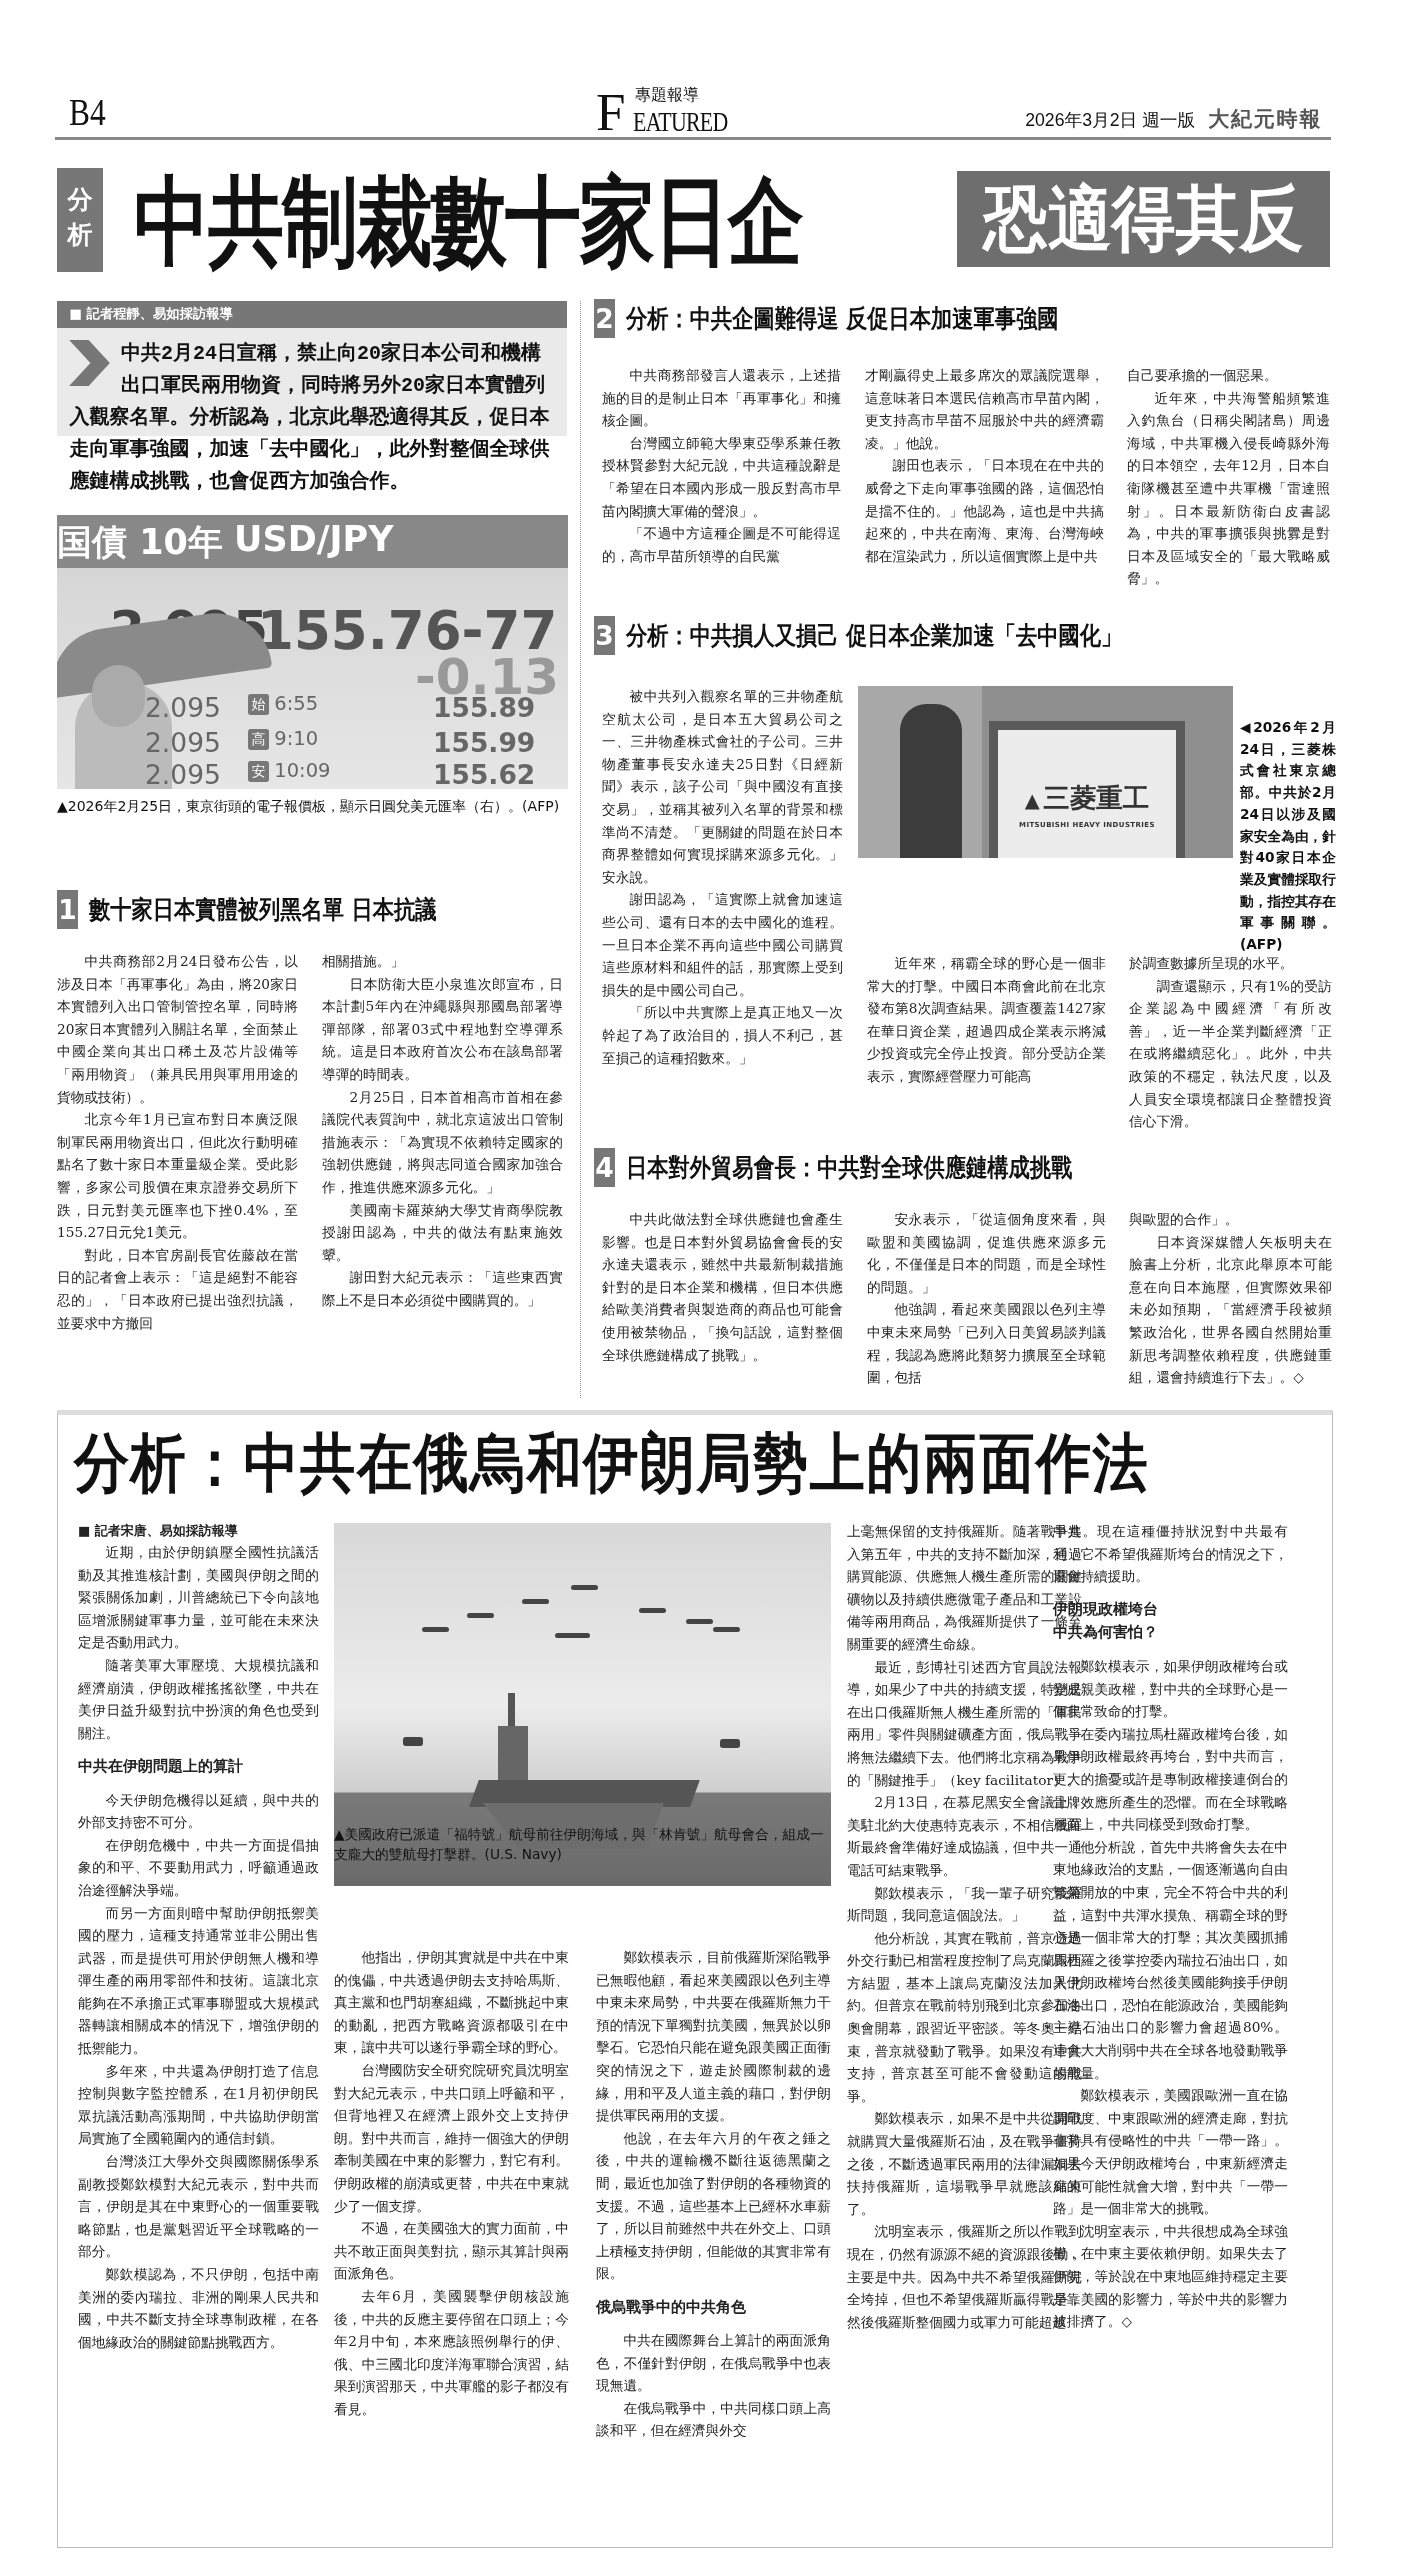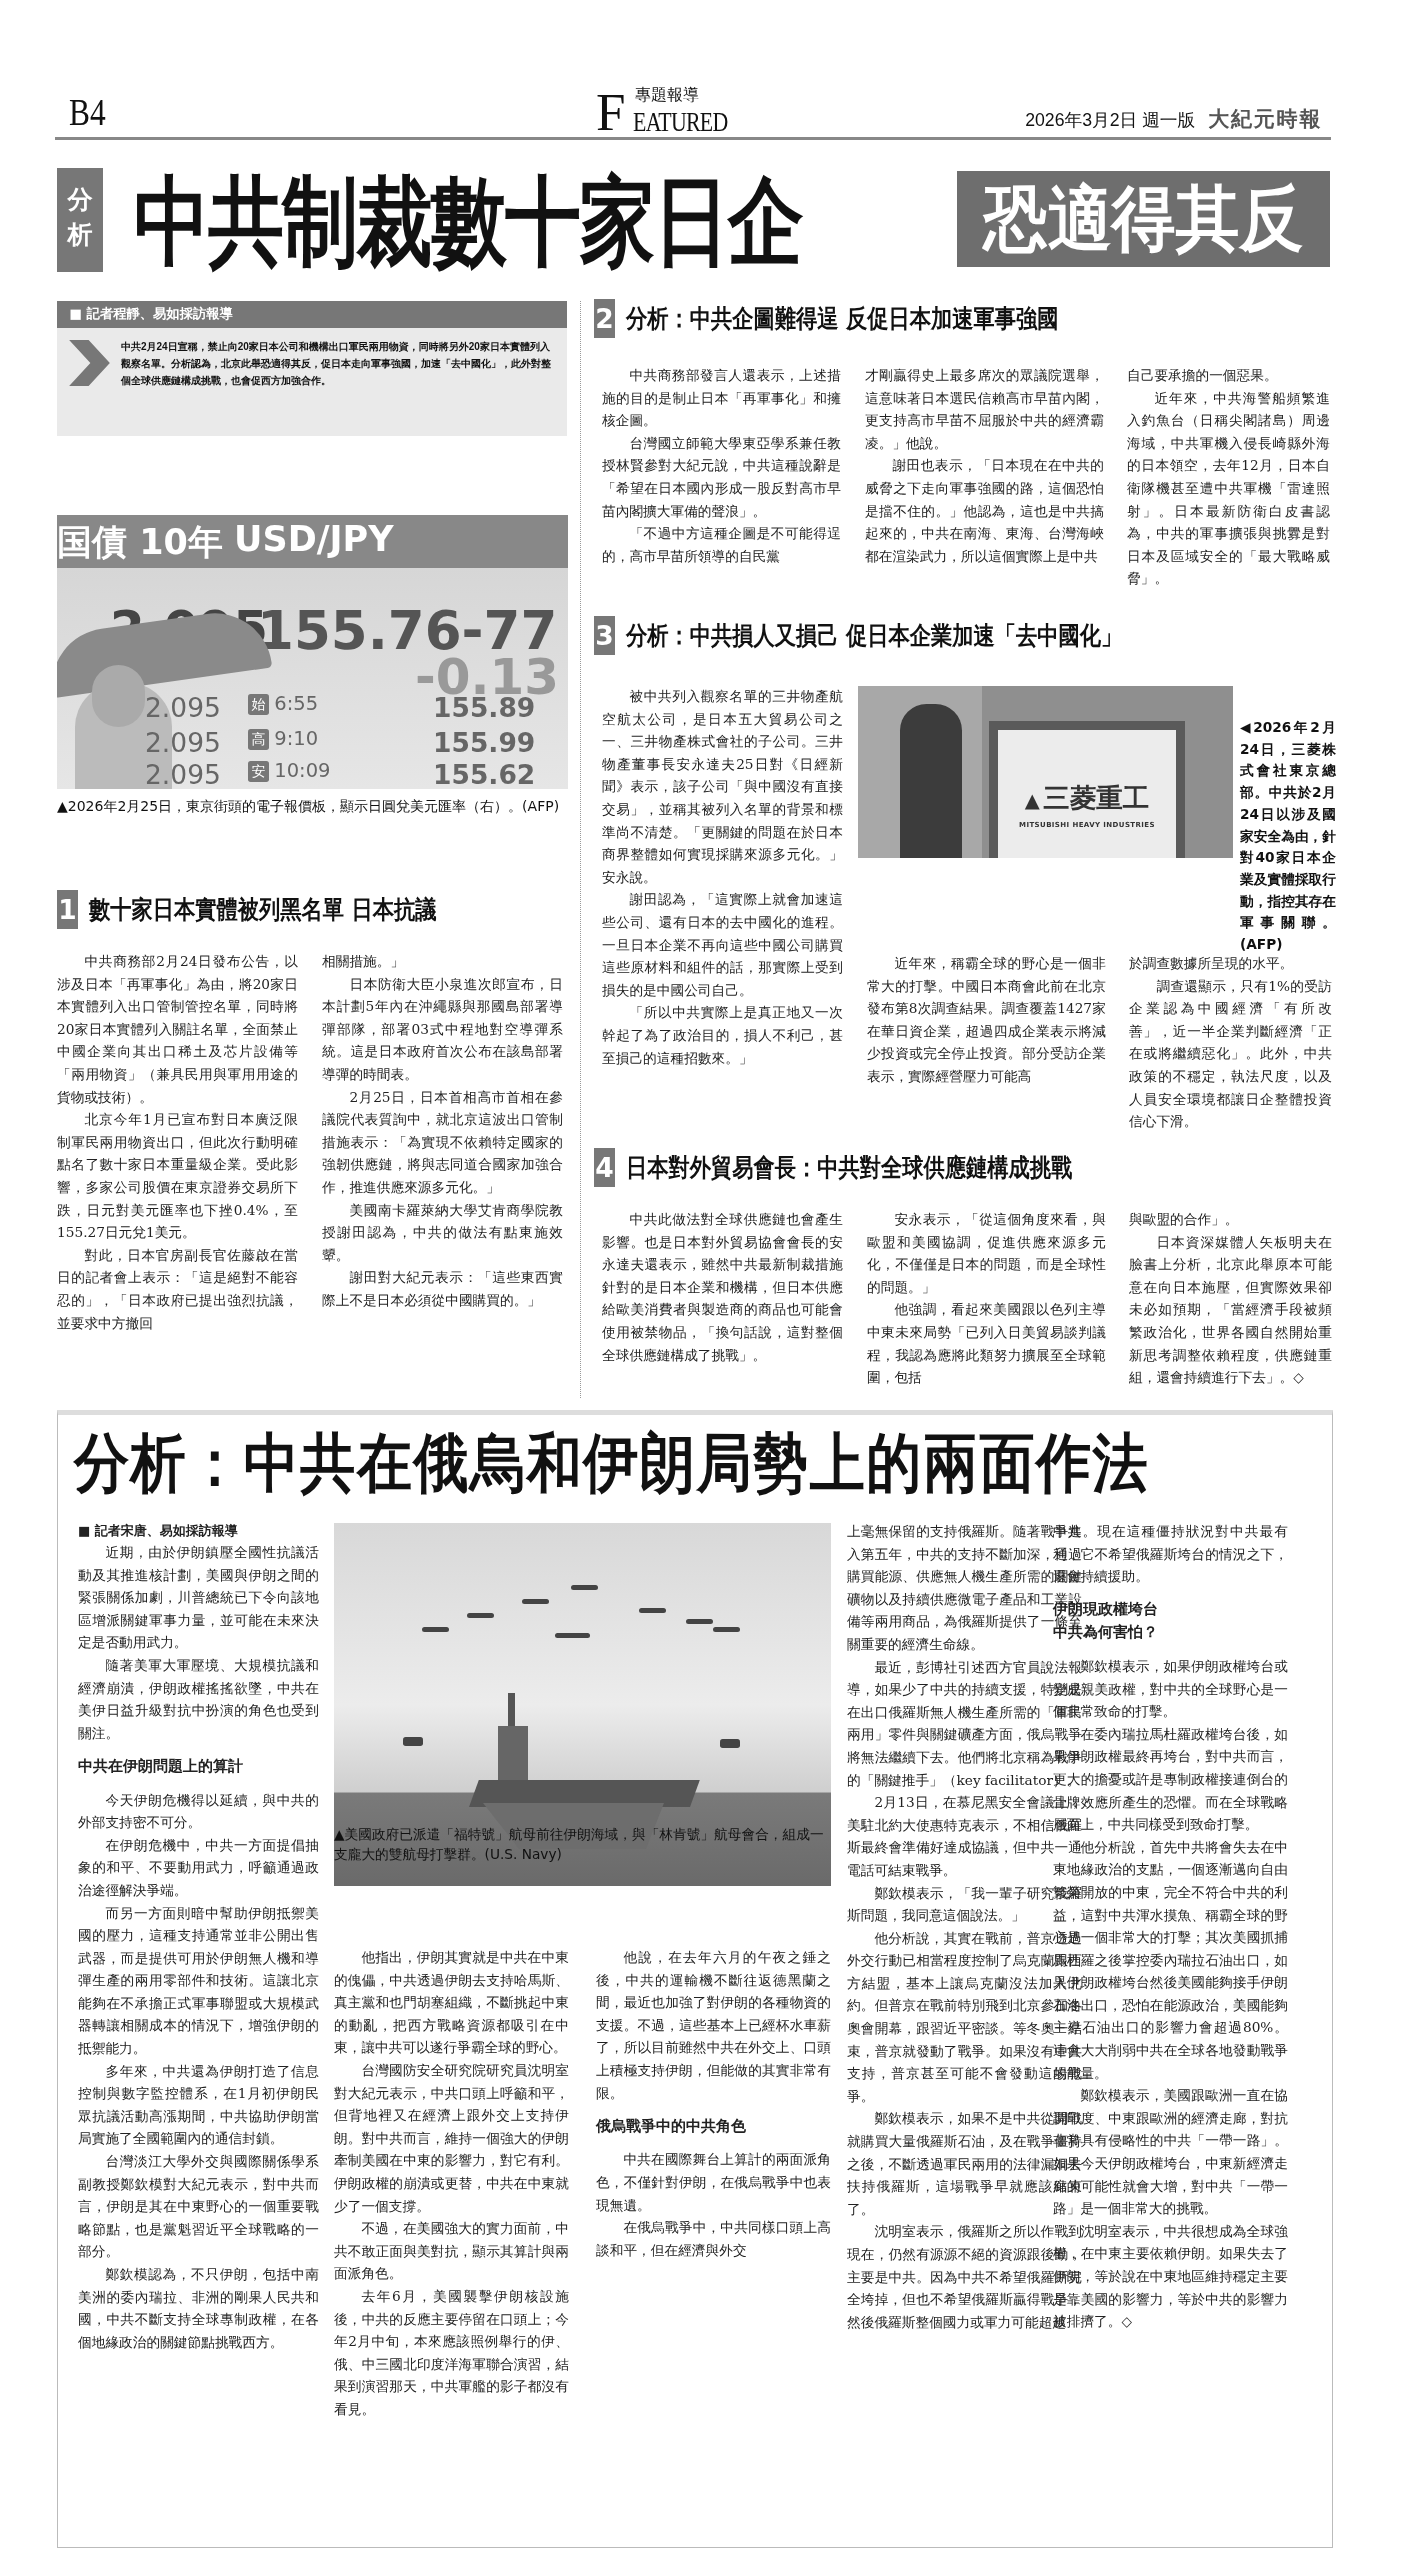--- a/index.html
+++ b/index.html
@@ -16,21 +16,21 @@
 .date .logo{font-family:"DejaVu Sans",sans-serif;font-weight:bold;color:#555;font-size:21px;margin-left:13px;letter-spacing:1.8px}
 .rule{left:55px;top:137px;width:1276px;height:2.7px;background:#888}
 
 .tagbox{left:57px;top:168px;width:46px;height:104px;background:#777;color:#fff;font-family:"DejaVu Sans",sans-serif;font-weight:bold;font-size:25px;line-height:35px;text-align:center;padding-top:14px}
 .h1{left:134px;top:164px;font-family:"DejaVu Sans",sans-serif;font-weight:bold;font-size:97px;line-height:115px;letter-spacing:-1.8px;transform:scaleX(.78);transform-origin:left;white-space:nowrap}
 .h1r{left:957px;top:171px;width:373px;height:96px;background:#6e6e6e;color:#fff;font-family:"DejaVu Sans",sans-serif;font-weight:bold;font-size:71px;line-height:96px;text-align:center;letter-spacing:0}
 .h1r span{display:inline-block;transform:scaleX(.9)}
 
 .lede{left:57px;top:301px;width:510px;height:135px;background:#eaeaea}
 .lede .byline{background:#777;color:#fff;font-family:"DejaVu Sans",sans-serif;font-weight:bold;font-size:13.3px;height:26.5px;line-height:26.5px;padding-left:12.4px}
-.lede .txt{padding:10.6px 12.4px 0 12.4px;font-family:Liberation Sans, sans-serif;font-weight:bold;font-size:10px;line-height:17px;position:relative}
+.lede .txt{padding:10.6px 12.4px 0 12.4px;font-family:Liberation Mono, monospace;font-weight:bold;font-size:20px;line-height:32px;position:relative}
 .lede .arrow{float:left;width:41px;height:46px;margin:1.8px 10.6px 0 0;position:relative}
 
 .ph1{left:57px;top:515px;width:511px;height:274px;background:linear-gradient(180deg,#888 0,#888 53px,#d6d6d6 53px,#e6e6e6 100%);overflow:hidden}
 .ph1 .hdr{position:absolute;top:3.5px;font-family:"DejaVu Sans",sans-serif;font-weight:bold;color:#fff;font-size:35px}
 .ph1 .num{position:absolute;font-family:"DejaVu Sans",sans-serif;font-weight:bold;color:#666}
 .ph1 .sm{position:absolute;font-family:"DejaVu Sans",sans-serif;color:#666;font-size:26.5px}
 .ph1 .badge{display:inline-block;background:#777;color:#fff;font-size:14px;width:21px;height:21px;line-height:21px;text-align:center;border-radius:2.7px;vertical-align:middle;margin-right:5.3px}
 .ph1 .umb{position:absolute;left:-8.8px;top:106px;width:221px;height:62px;background:#8a8a8a;border-radius:106px 106px 8.8px 8.8px;transform:rotate(-8deg)}
 .ph1 .man{position:absolute;left:17.7px;top:168px;width:97px;height:124px;background:#bbb;border-radius:44px 44px 0 0}
 .ph1 .head{position:absolute;left:35px;top:150px;width:53px;height:62px;background:#aaa;border-radius:26.5px}
@@ -230,20 +230,21 @@
 </div>
 <div class="abs cap4">▲美國政府已派遣「福特號」航母前往伊朗海域，與「林肯號」航母會合，組成一支龐大的雙航母打擊群。(U.S. Navy)</div>
 
 <div class="abs col" style="left:334px;top:1946px;width:235px">
   <p>他指出，伊朗其實就是中共在中東的傀儡，中共透過伊朗去支持哈馬斯、真主黨和也門胡塞組織，不斷挑起中東的動亂，把西方戰略資源都吸引在中東，讓中共可以遂行爭霸全球的野心。</p>
   <p>台灣國防安全研究院研究員沈明室對大紀元表示，中共口頭上呼籲和平，但背地裡又在經濟上跟外交上支持伊朗。對中共而言，維持一個強大的伊朗牽制美國在中東的影響力，對它有利。伊朗政權的崩潰或更替，中共在中東就少了一個支撐。</p>
   <p>不過，在美國強大的實力面前，中共不敢正面與美對抗，顯示其算計與兩面派角色。</p>
   <p>去年6月，美國襲擊伊朗核設施後，中共的反應主要停留在口頭上；今年2月中旬，本來應該照例舉行的伊、俄、中三國北印度洋海軍聯合演習，結果到演習那天，中共軍艦的影子都沒有看見。</p>
 </div>
 <div class="abs col" style="left:596px;top:1946px;width:235px">
+  <p>鄭欽模表示，目前俄羅斯深陷戰爭已無暇他顧，看起來美國跟以色列主導中東未來局勢，中共要在俄羅斯無力干預的情況下單獨對抗美國，無異於以卵擊石。它恐怕只能在避免跟美國正面衝突的情況之下，遊走於國際制裁的邊緣，用和平及人道主義的藉口，對伊朗提供軍民兩用的支援。</p>
   <p>他說，在去年六月的午夜之錘之後，中共的運輸機不斷往返德黑蘭之間，最近也加強了對伊朗的各種物資的支援。不過，這些基本上已經杯水車薪了，所以目前雖然中共在外交上、口頭上積極支持伊朗，但能做的其實非常有限。</p>
   <div class="sub">俄烏戰爭中的中共角色</div>
   <p>中共在國際舞台上算計的兩面派角色，不僅針對伊朗，在俄烏戰爭中也表現無遺。</p>
   <p>在俄烏戰爭中，中共同樣口頭上高談和平，但在經濟與外交</p>
 </div>
 
 <div class="abs col" style="left:847px;top:1520px;width:235px">
   <p class="noi">上毫無保留的支持俄羅斯。隨著戰爭進入第五年，中共的支持不斷加深，通過購買能源、供應無人機生產所需的關鍵礦物以及持續供應微電子產品和工業設備等兩用商品，為俄羅斯提供了一條至關重要的經濟生命線。</p>
   <p>最近，彭博社引述西方官員說法報導，如果少了中共的持續支援，特別是在出口俄羅斯無人機生產所需的「軍民兩用」零件與關鍵礦產方面，俄烏戰爭將無法繼續下去。他們將北京稱為戰爭的「關鍵推手」（key facilitator）。</p>
   <p>2月13日，在慕尼黑安全會議上，美駐北約大使惠特克表示，不相信俄羅斯最終會準備好達成協議，但中共一通電話可結束戰爭。</p>

